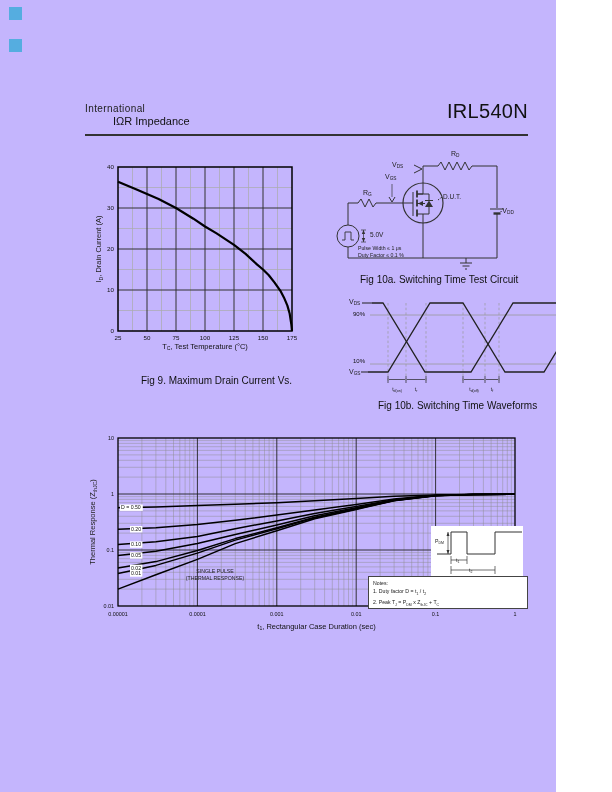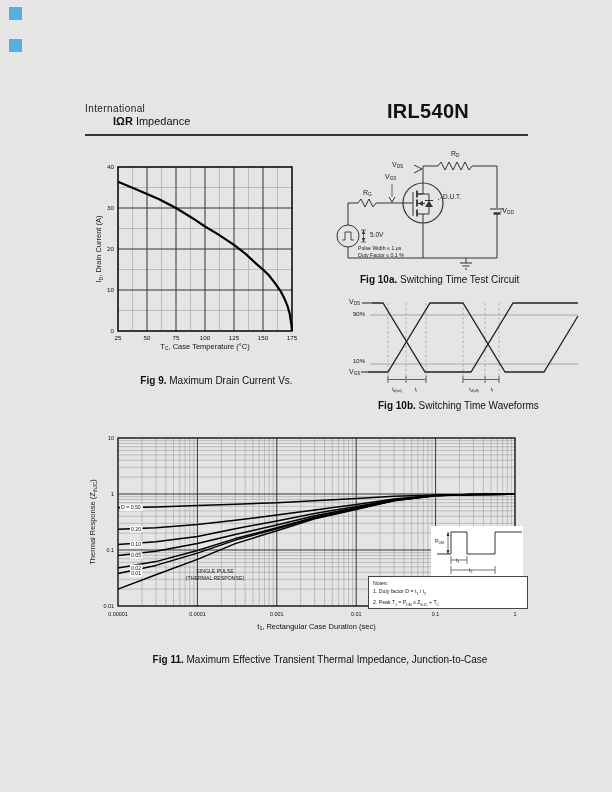--- a/index.html
+++ b/index.html
@@ -1,24 +1,24 @@
 <!DOCTYPE html>
 <html><head>
 <meta charset="utf-8">
 <style>
   html,body{margin:0;padding:0;background:#fff;}
-  #page{position:relative;width:612px;height:792px;background:#e5e5e5;overflow:hidden;
+  #page{position:relative;width:556px;height:792px;background:#c4b5fd;overflow:hidden;
         font-family:"Liberation Sans", sans-serif;color:#111;}
   .abs{position:absolute;}
   .lbl{font-size:7px;white-space:nowrap;color:#222;}
   .lbl65{font-size:6.5px;white-space:nowrap;color:#222;}
   .lbl5{font-size:5.2px;white-space:nowrap;color:#222;}
   .sub{font-size:68%;vertical-align:-22%;}
   .cap{font-size:10px;color:#111;white-space:nowrap;}
-  .b{font-weight:700;padding-left:28px;}
+  .b{font-weight:400;padding-left:28px;}
   .vlabel{position:absolute;transform:translate(-50%,-50%) rotate(-90deg);
           white-space:nowrap;font-size:7.5px;color:#222;}
   .center{text-align:center;}
   svg{position:absolute;left:0;top:0;overflow:visible;}
   #banner{position:absolute;left:0;top:697px;width:612px;height:93px;
           display:flex;align-items:center;justify-content:center;}
   #banner span{color:#fff;font-size:72px;line-height:1;display:inline-block;
           transform:scaleX(0.73);letter-spacing:-1px;}
   .wsq{position:absolute;width:13px;height:13px;}
 </style>
@@ -27,21 +27,21 @@
 
 <div id="page">
 
   <div class="wsq" style="left: 9px; top: 7px; background: rgb(85, 173, 224);"></div>
   <div class="wsq" style="left: 9px; top: 39px; background: rgb(85, 173, 224);"></div>
 
   <div class="abs" style="left:85px;top:103px;font-size:10px;letter-spacing:.4px;color:#222;">International</div>
   <div class="abs" style="left:85px;top:115px;font-size:11px;color:#111;">
     <span class="b">IΩR</span><span> Impedance</span>
   </div>
-  <div class="abs" style="left:328px;top:100px;width:200px;text-align:center;font-size:20px;font-weight:700;letter-spacing:.3px;">IRL540N</div>
+  <div class="abs" style="left:328px;top:100px;width:200px;text-align:right;font-size:20px;font-weight:400;letter-spacing:.3px;">IRL540N</div>
   <div class="abs" style="left:85px;top:134px;width:443px;height:2px;background:#333;"></div>
 
   <div class="abs" style="left:85px;top:156px;width:235px;height:254px;">
     <svg id="fig9-svg" width="235" height="186">
         <line x1="47.5" y1="11" x2="47.5" y2="175" stroke="#aaa" stroke-width="0.7"></line>
         <line x1="76.5" y1="11" x2="76.5" y2="175" stroke="#aaa" stroke-width="0.7"></line>
         <line x1="105.5" y1="11" x2="105.5" y2="175" stroke="#aaa" stroke-width="0.7"></line>
         <line x1="134.5" y1="11" x2="134.5" y2="175" stroke="#aaa" stroke-width="0.7"></line>
         <line x1="163.5" y1="11" x2="163.5" y2="175" stroke="#aaa" stroke-width="0.7"></line>
         <line x1="192.5" y1="11" x2="192.5" y2="175" stroke="#aaa" stroke-width="0.7"></line>
@@ -69,21 +69,21 @@
         <text x="29" y="177.2" font-size="6.2" fill="#111" text-anchor="end" font-family="Liberation Sans, sans-serif">0</text>
         <text x="29" y="136.2" font-size="6.2" fill="#111" text-anchor="end" font-family="Liberation Sans, sans-serif">10</text>
         <text x="29" y="95.2" font-size="6.2" fill="#111" text-anchor="end" font-family="Liberation Sans, sans-serif">20</text>
         <text x="29" y="54.2" font-size="6.2" fill="#111" text-anchor="end" font-family="Liberation Sans, sans-serif">30</text>
         <text x="29" y="13.2" font-size="6.2" fill="#111" text-anchor="end" font-family="Liberation Sans, sans-serif">40</text>
       </svg>
     <div class="vlabel" style="left:14px;top:93px;">
       <span>I</span><span class="sub">D</span><span>, Drain Current  (A)</span>
     </div>
     <div class="abs center" style="left:33px;top:186px;width:174px;font-size:7.5px;">
-      <span>T</span><span class="sub">C</span><span>, Case Temperature   (°C)</span>
+      <span>T</span><span class="sub">C</span><span>, Test Temperature   (°C)</span>
     </div>
     <div class="abs center cap" style="left:0;top:219px;width:235px;">
       <span class="b">Fig 9.</span><span>  Maximum Drain Current Vs.</span>
     </div>
   </div>
 
   <div class="abs" style="left:330px;top:146px;width:232px;height:142px;">
     <svg width="232" height="126" viewBox="0 0 232 126">
       <g stroke="#333" stroke-width="1" fill="none">
 
@@ -321,18 +321,15 @@
       <div><span>2. Peak T</span><span class="sub">J</span><span> = P</span><span class="sub">DM</span><span> x Z</span><span class="sub">thJC</span><span> + T</span><span class="sub">C</span></div>
     </div>
     <span class="abs lbl5" style="left:350px;top:108px;"><span>P</span><span class="sub">DM</span></span>
     <span class="abs lbl5" style="left:371px;top:127px;"><span>t</span><span class="sub">1</span></span>
     <span class="abs lbl5" style="left:384px;top:137px;"><span>t</span><span class="sub">2</span></span>
     <div class="abs center" style="left:33px;top:192px;width:397px;font-size:7.5px;">
       <span>t</span><span class="sub">1</span><span>, Rectangular Case Duration (sec)</span>
     </div>
   </div>
 
-  <div class="abs center cap" style="left:0;top:654px;width:612px;">
-    <span class="b">Fig 11.</span><span>  Maximum Effective Transient Thermal Impedance, Junction-to-Case</span>
-  </div>
 
 
 </div>
 
 </body></html>

